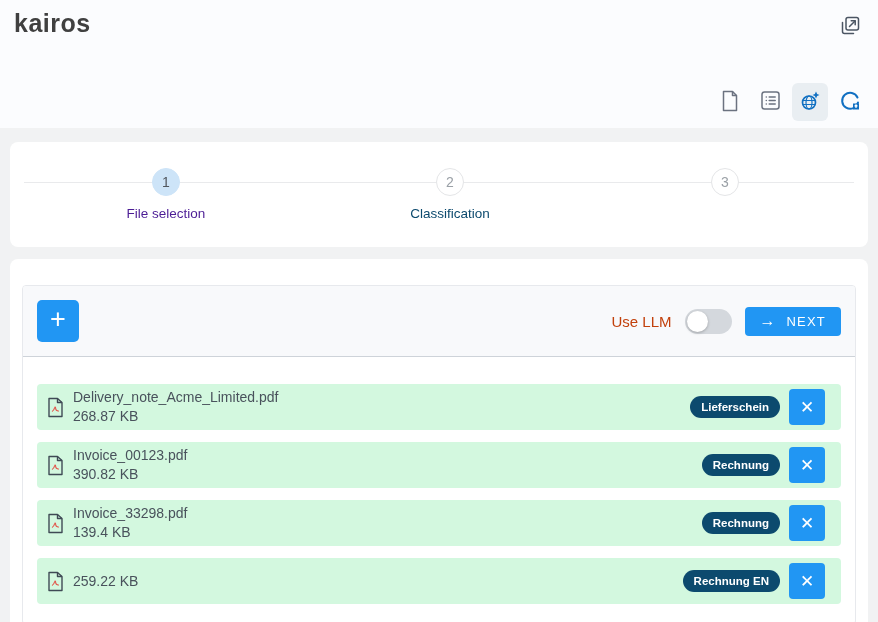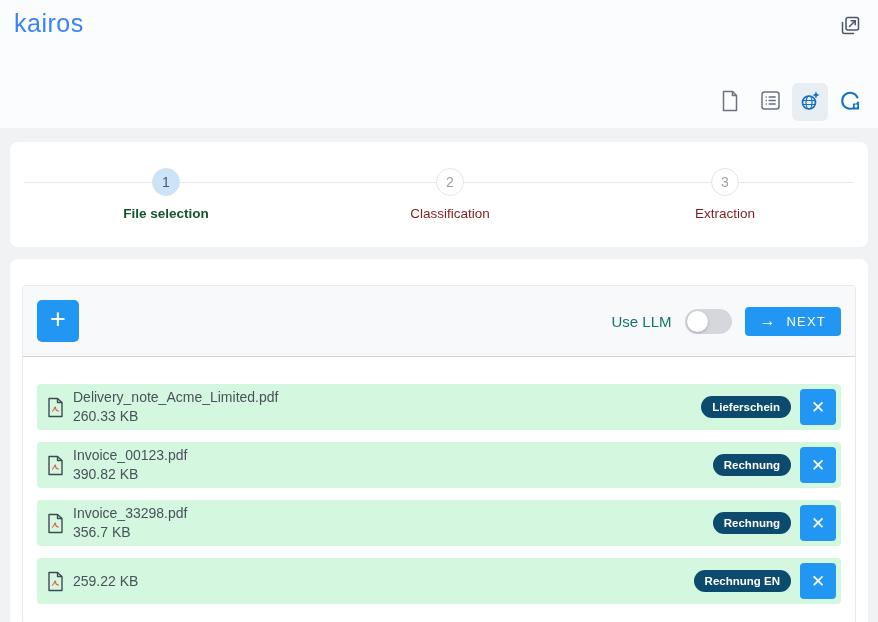--- a/index.html
+++ b/index.html
@@ -5,21 +5,21 @@
   * { margin:0; padding:0; box-sizing:border-box; }
   html,body { width:878px; height:622px; overflow:hidden; }
   body {
     font-family:"Liberation Sans","DejaVu Sans",sans-serif;
     background:#f1f2f3;
   }
   
   .top-header { height:128px; background:#fbfcfe; position:relative; }
   .app-title {
     position:absolute; left:14px; top:9px;
-    font-size:25px; color:#3b82f6; letter-spacing:.5px;
+    font-size:25px; color:#404040; letter-spacing:.5px;font-weight:bold;
   }
   .ext-btn {
     position:absolute; right:14px; top:13px; width:28px; height:28px;
     display:flex; align-items:center; justify-content:center;
     background:none; border:none; cursor:pointer;
   }
   .icon-toolbar {
     position:absolute; right:10px; bottom:7px;
     display:flex; align-items:center; gap:4px;
   }
@@ -36,53 +36,53 @@
   .track-line { position:absolute; top:40px; left:14px; right:14px; height:1px; background:#e9eaec; }
   .step { position:absolute; top:26px; width:220px; transform:translateX(-50%); text-align:center; cursor:pointer; }
   .step-1 { left:156px; } .step-2 { left:440px; } .step-3 { left:715px; }
   .step-circle {
     width:28px; height:28px; border-radius:50%; margin:0 auto;
     display:flex; align-items:center; justify-content:center;
     font-size:14px; background:#fff; border:1px solid #e4e5e7; color:#9aa0a6;
     position:relative; z-index:1;
   }
   .step.active .step-circle { background:#cde4f8; border-color:#cde4f8; color:#51575e; }
-  .step-label { margin-top:10px; font-size:13.5px; color:#7f1d1d; }
-  .step.active .step-label { color:#14532d; font-weight:700; }
+  .step-label { margin-top:10px; font-size:13.5px; color:#0c4a6e; }
+  .step.active .step-label { color:#4c1d95; font-weight:400; }
   
   .main-card { height:430px; padding:26px 12px; border-radius:8px 8px 0 0; }
   .inner-panel { border:1px solid #e7e9ed; border-radius:4px; overflow:hidden; }
   .panel-header {
     background:#f8f9fb; padding:14px; display:flex; align-items:center;
     border-bottom:1px solid #ced3d9;
   }
   .add-btn {
     width:42px; height:42px; background:#2196f3; border:none; border-radius:5px;
     color:#fff; font-size:27px; font-weight:300; line-height:1; cursor:pointer;
     display:flex; align-items:center; justify-content:center; padding-bottom:3px;
   }
   .header-right { margin-left:auto; display:flex; align-items:center; gap:13px; }
-  .use-llm-label { font-size:15px; color:#0f766e; }
+  .use-llm-label { font-size:15px; color:#c2410c; }
   .toggle { width:47px; height:25px; background:#d4d8dd; border-radius:14px; position:relative; cursor:pointer; }
   .toggle-knob {
     position:absolute; left:2px; top:2px; width:21px; height:21px; border-radius:50%;
     background:#fff; box-shadow:0 1px 3px rgba(0,0,0,.25);
   }
   .next-btn {
     background:#2196f3; color:#fff; border:none; border-radius:4px;
     height:29px; padding:0 15px; display:flex; align-items:center; gap:11px;
     font-size:13px; letter-spacing:1.2px; cursor:pointer;
     font-family:"Liberation Sans",sans-serif;
   }
   .next-arrow { font-size:16px; letter-spacing:0; }
   
   .file-list { padding:27px 14px 20px; display:flex; flex-direction:column; gap:12px; }
   .file-row {
     background:#d3f8df; border-radius:4px; height:46px;
-    display:flex; align-items:center; padding:0 5px 0 10px;
+    display:flex; align-items:center; padding:0 16px 0 10px;
   }
   .pdf-icon { display:flex; flex:none; }
   .file-meta { margin-left:9px; line-height:1.35; }
   .file-name, .file-size { font-size:14px; color:#49525c; }
   .badge {
     margin-left:auto; background:#0c4a6e; color:#fff; white-space:nowrap;
     font-size:11.5px; font-weight:700; padding:5px 11px; border-radius:999px;
   }
   .x-btn {
     margin-left:9px; width:36px; height:36px; flex:none;
@@ -157,21 +157,20 @@
     <div class="step step-1 active">
       <div class="step-circle">1</div>
       <div class="step-label">File selection</div>
     </div>
     <div class="step step-2">
       <div class="step-circle">2</div>
       <div class="step-label">Classification</div>
     </div>
     <div class="step step-3">
       <div class="step-circle">3</div>
-      <div class="step-label">Extraction</div>
     </div>
   </div>
 
   <div class="card main-card">
     <div class="inner-panel">
 
       <div class="panel-header">
         <button class="add-btn">+</button>
 
         <div class="header-right">
@@ -191,21 +190,21 @@
         <div class="file-row">
           <span class="pdf-icon">
             <svg width="17" height="21" viewBox="0 0 17 21" fill="none">
               <path d="M2 1.5 h8.5 L15 5.5 V19.5 H2 Z" stroke="#3f4a55" stroke-width="1.4" stroke-linejoin="round"></path>
               <path d="M10.5 1.5 V5.5 H15" stroke="#3f4a55" stroke-width="1.4" stroke-linejoin="round"></path>
               <path d="M5 14.5 c1.2-.6 2.2-2.2 2.6-3.6 .3-1.2 1-1 1 .1 0 1.6 1.4 3 3.2 3.1" stroke="#e2574c" stroke-width="1.1"></path>
             </svg>
           </span>
           <div class="file-meta">
             <div class="file-name">Delivery_note_Acme_Limited.pdf</div>
-            <div class="file-size">260.33 KB</div>
+            <div class="file-size">268.87 KB</div>
           </div>
           <span class="badge">Lieferschein</span>
           <button class="x-btn">
               <span>✕</span>
             </button>
         </div>
 
         <div class="file-row">
           <span class="pdf-icon">
             <svg width="17" height="21" viewBox="0 0 17 21" fill="none">
@@ -227,21 +226,21 @@
         <div class="file-row">
           <span class="pdf-icon">
             <svg width="17" height="21" viewBox="0 0 17 21" fill="none">
               <path d="M2 1.5 h8.5 L15 5.5 V19.5 H2 Z" stroke="#3f4a55" stroke-width="1.4" stroke-linejoin="round"></path>
               <path d="M10.5 1.5 V5.5 H15" stroke="#3f4a55" stroke-width="1.4" stroke-linejoin="round"></path>
               <path d="M5 14.5 c1.2-.6 2.2-2.2 2.6-3.6 .3-1.2 1-1 1 .1 0 1.6 1.4 3 3.2 3.1" stroke="#e2574c" stroke-width="1.1"></path>
             </svg>
           </span>
           <div class="file-meta">
             <div class="file-name">Invoice_33298.pdf</div>
-            <div class="file-size">356.7 KB</div>
+            <div class="file-size">139.4 KB</div>
           </div>
           <span class="badge">Rechnung</span>
           <button class="x-btn">
               <span>✕</span>
             </button>
         </div>
 
         <div class="file-row">
           <span class="pdf-icon">
             <svg width="17" height="21" viewBox="0 0 17 21" fill="none">

